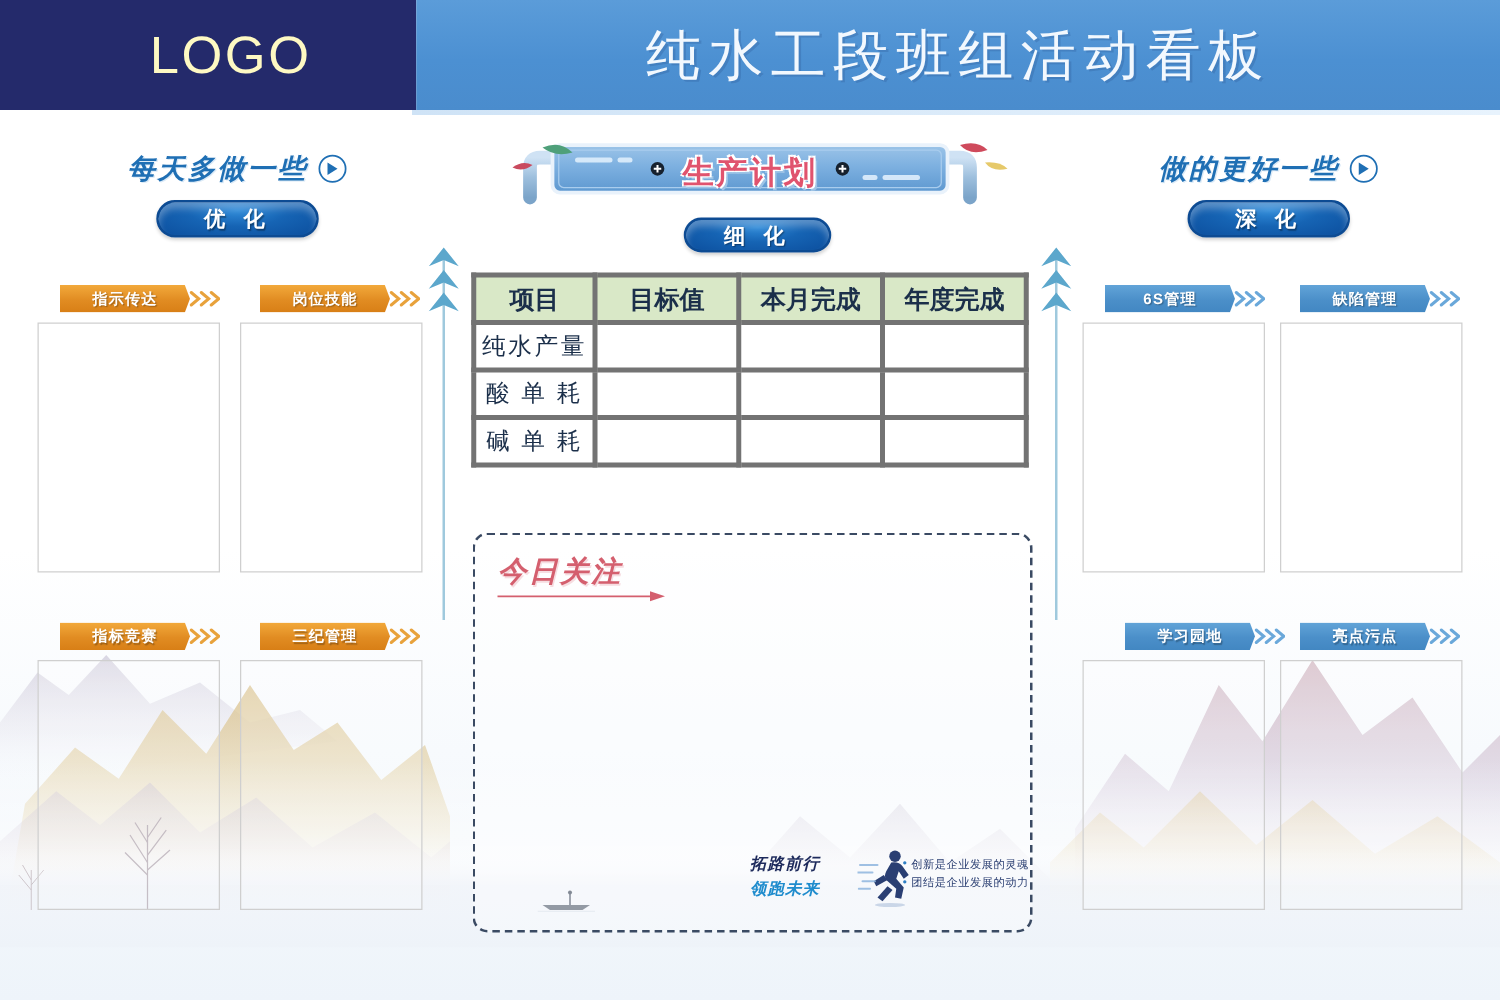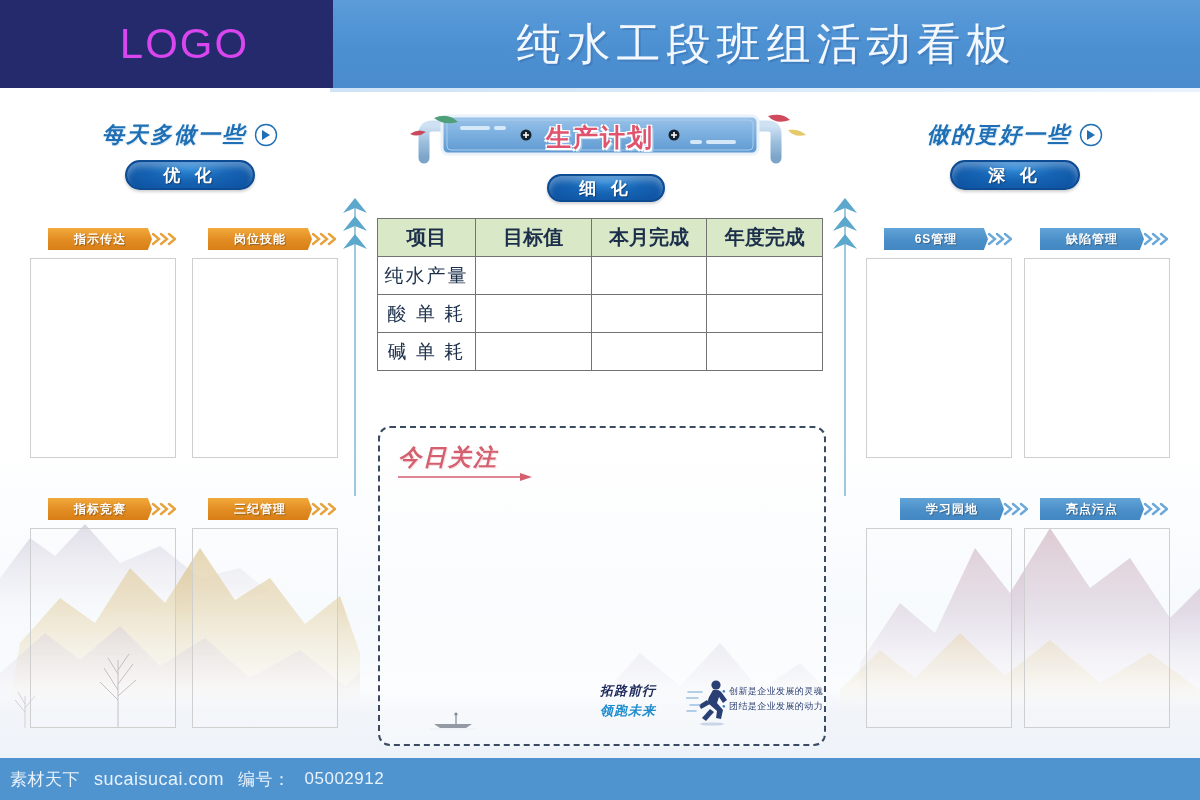--- a/index.html
+++ b/index.html
@@ -17,21 +17,21 @@
   }
 
   
   .header { position:absolute; top:0; left:0; width:1200px; height:88px; display:flex; }
   .header-logo {
     width:333px; height:88px;
     background:#242a6b;
     display:flex; align-items:center; justify-content:center;
   }
   .header-logo .logo-text {
-    color:#d946ef; font-size:42px; letter-spacing:2px; font-weight:400;margin-left:36px;
+    color:#fef9c3; font-size:42px; letter-spacing:2px; font-weight:400;margin-left:36px;
   }
   .header-title {
     flex:1; height:88px;
     background:linear-gradient(180deg,#5b9cd9 0%,#4c90d2 55%,#4a8ccd 100%);
     display:flex; align-items:center; justify-content:center;
   }
   .header-title .title-text {
     color:#f2f8fe; font-size:44px; font-weight:normal; letter-spacing:6px;
     text-shadow: 2px 2px 0 rgba(40,80,140,.25);
   }
@@ -91,21 +91,21 @@
     position:absolute; background:rgba(255,255,255,.82);
     border:1px solid #cfcfcf;
   }
 
   
   .plan-table {
     position:absolute; left:377px; top:218px; width:446px;
     border-collapse:collapse; background:#ffffff;
   }
   .plan-table th, .plan-table td {
-    border:1px solid #737373; height:38px; text-align:center;
+    border:4px solid #737373; height:38px; text-align:center;
     font-size:19px; color:#1b2f4a;
   }
   .plan-table th { background:#d9e8c7; font-weight:bold; font-size:20px; }
   .plan-table td.row-head { font-weight:400; letter-spacing:2px; background:#ffffff;margin-left:8px; }
   .plan-table col.c1 { width:98px; }
   .plan-table col.c2 { width:116px; }
   .plan-table col.c3 { width:116px; }
   .plan-table col.c4 { width:116px; }
 
   
@@ -489,20 +489,14 @@
           <path d="M1,33 H10"></path>
       </g>
       <ellipse cx="26" cy="46" rx="12" ry="1.6" fill="#9db4d4" opacity=".5"></ellipse>
     </svg>
     <div class="motto-bullets">
       <div class="motto-bullet">创新是企业发展的灵魂</div>
       <div class="motto-bullet">团结是企业发展的动力</div>
     </div>
   </div>
 
-  <div class="footer">
-    <span>素材天下</span>
-    <span class="f-site">sucaisucai.com</span>
-    <span>编号：</span>
-    <span>05002912</span>
-  </div>
 
 </div>
 
 </body></html>

